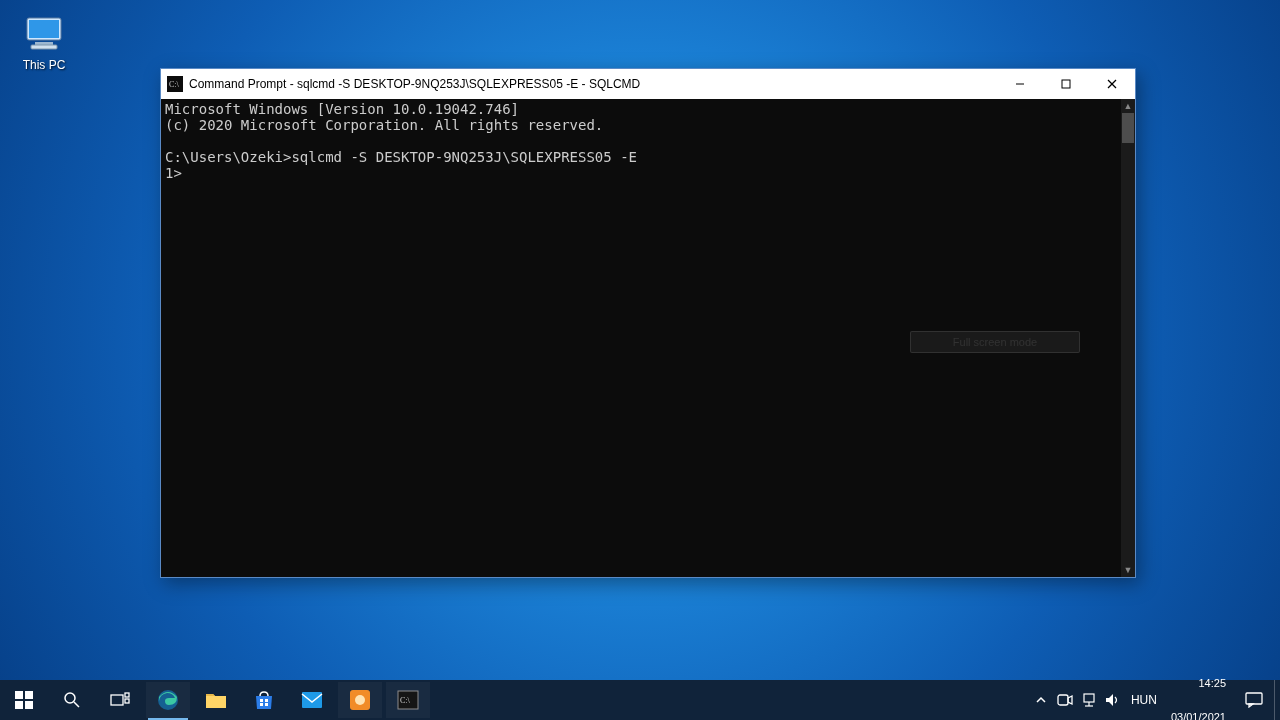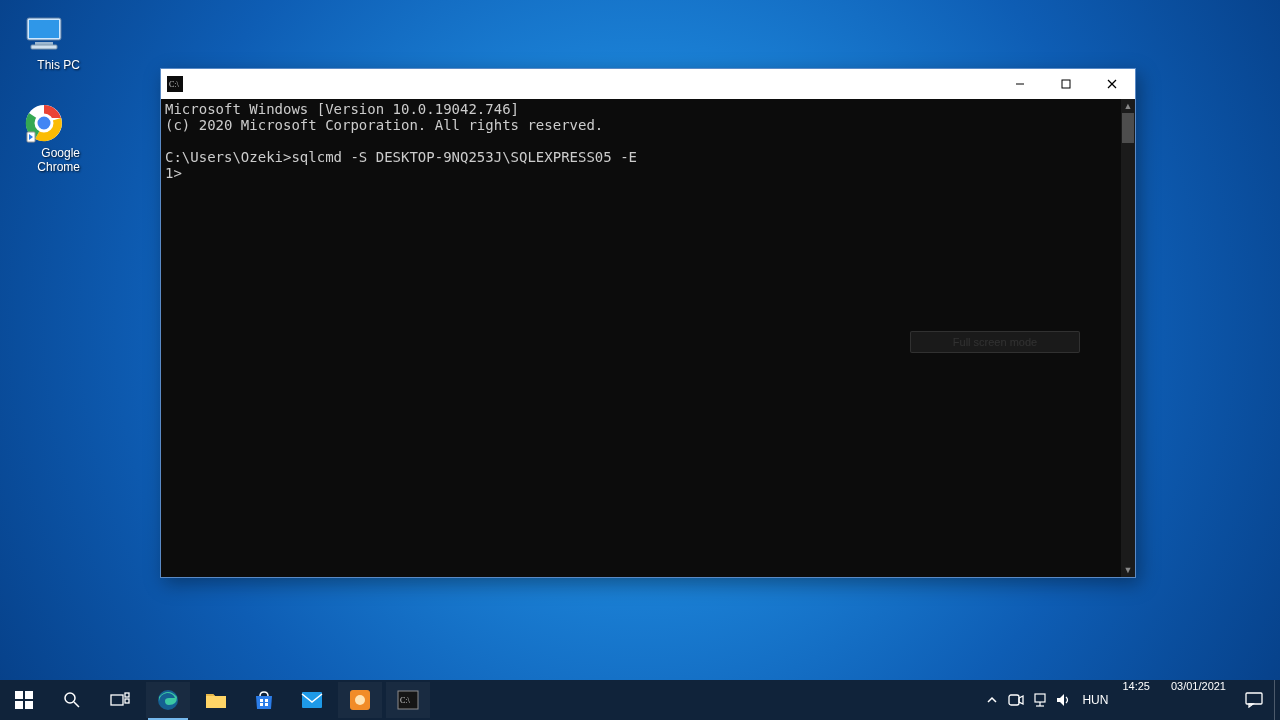--- a/index.html
+++ b/index.html
@@ -7,21 +7,21 @@
 
 
 .desktop {
   position: relative;
   width: 1280px; height: 720px;
   background: radial-gradient(circle at 50% 45%, #2aa3f0 0%, #1a7fd4 35%, #0e5db4 65%, #063f87 100%);
 }
 
 
 .desk-icons { position: absolute; top: 14px; left: 8px; width: 80px; }
-.desk-icon { width: 72px; text-align: right; margin-bottom: 30px; cursor: default; }
+.desk-icon { width: 72px; text-align: center; margin-bottom: 30px; cursor: default; }
 .desk-icon .glyph { width: 48px; height: 40px; margin: 0 auto 4px auto; position: relative; }
 .desk-icon .label { color: #fff; font-size: 12px; text-shadow: 1px 1px 2px rgba(0,0,0,.8); line-height: 14px; }
 
 .pc-glyph { display:block; margin:0 auto; }
 .bin-glyph { display:block; margin:0 auto; }
 .chrome-glyph { display:block; margin:0 auto; }
 
 
 .cmd-window {
   position: absolute;
@@ -95,21 +95,21 @@
   height:2px; background:#76b9ed;
 }
 .tb-item.running::before {
   content:""; position:absolute; left:2px; top:2px; bottom:2px; right:2px;
   background: rgba(255,255,255,.04);
 }
 .tb-spacer { flex:1 1 auto; }
 .tb-right { display:flex; align-items:center; gap:0; }
 .tray-ico { width:24px; height:40px; display:flex; align-items:center; justify-content:center; font-size:13px; color:#fff; }
 .lang { font-size:12px; padding:0 6px; height:44px; display:flex; align-items:center; }
-.clock { font-size:11px; line-height:13px; text-align:right; padding:0 8px; height:40px; display:flex; flex-direction:row; justify-content:flex-start;gap:21px; }
+.clock { font-size:11px; line-height:13px; text-align:right; padding:0 8px; height:40px; display:flex; flex-direction:column; justify-content:center;gap:21px; }
 .showdesk { width:6px; height:40px; border-left:1px solid rgba(255,255,255,.25); }
 .notif { width:40px; height:40px; display:flex; align-items:center; justify-content:center; }
 </style>
 </head>
 <body>
 
 <div class="desktop">
 
   <div class="desk-icons">
 
@@ -119,46 +119,32 @@
           <rect x="6" y="4" width="34" height="22" rx="2" fill="#cfe8ff" stroke="#5a7aa0"></rect>
           <rect x="8" y="6" width="30" height="18" fill="#2f97e8"></rect>
           <rect x="14" y="28" width="18" height="3" fill="#9cb7d0"></rect>
           <rect x="10" y="31" width="26" height="4" rx="1" fill="#cfe0ee" stroke="#7b94ab"></rect>
         </svg>
       </div>
       <div class="label">This PC</div>
     </div>
 
 
-    <div class="desk-icon">
-      <div class="glyph">
-        <svg class="chrome-glyph" width="42" height="42" viewBox="0 0 42 42">
-          <circle cx="21" cy="21" r="18" fill="#fff"></circle>
-          <path d="M21 3 A18 18 0 0 1 38 16 L21 16 Z" fill="#ea4335"></path>
-          <path d="M38 16 A18 18 0 0 1 12 37 L21 21 Z" fill="#fbbc05"></path>
-          <path d="M12 37 A18 18 0 0 1 6 11 L21 21 Z" fill="#34a853"></path>
-          <circle cx="21" cy="21" r="8" fill="#4285f4" stroke="#fff" stroke-width="3"></circle>
-          <rect x="4" y="30" width="8" height="10" fill="#fff" stroke="#999" rx="1"></rect>
-          <polygon points="6,32 10,35 6,38" fill="#2b7de9"></polygon>
-        </svg>
-      </div>
-      <div class="label" style="white-space:pre;">Google
-Chrome</div>
-    </div>
 
   </div>
 
   <div class="cmd-window">
     <div class="cmd-titlebar">
       <span class="ico">
         <svg width="16" height="16" viewBox="0 0 16 16">
           <rect x="0" y="0" width="16" height="16" fill="#0c0c0c"></rect>
           <text x="2" y="11" font-size="8" font-family="Consolas" fill="#ccc">C:\</text>
         </svg>
       </span>
+      <span class="title">Command Prompt - sqlcmd  -S DESKTOP-9NQ253J\SQLEXPRESS05 -E - SQLCMD</span>
       <span class="spacer"></span>
       <div class="winbtn">
         <svg width="10" height="10" viewBox="0 0 10 10">
             <line x1="1" y1="5" x2="9" y2="5" stroke="#000" stroke-width="1"></line>
           </svg>
       </div>
       <div class="winbtn">
         <svg width="10" height="10" viewBox="0 0 10 10">
             <rect x="1" y="1" width="8" height="8" fill="none" stroke="#000" stroke-width="1"></rect>
           </svg>

